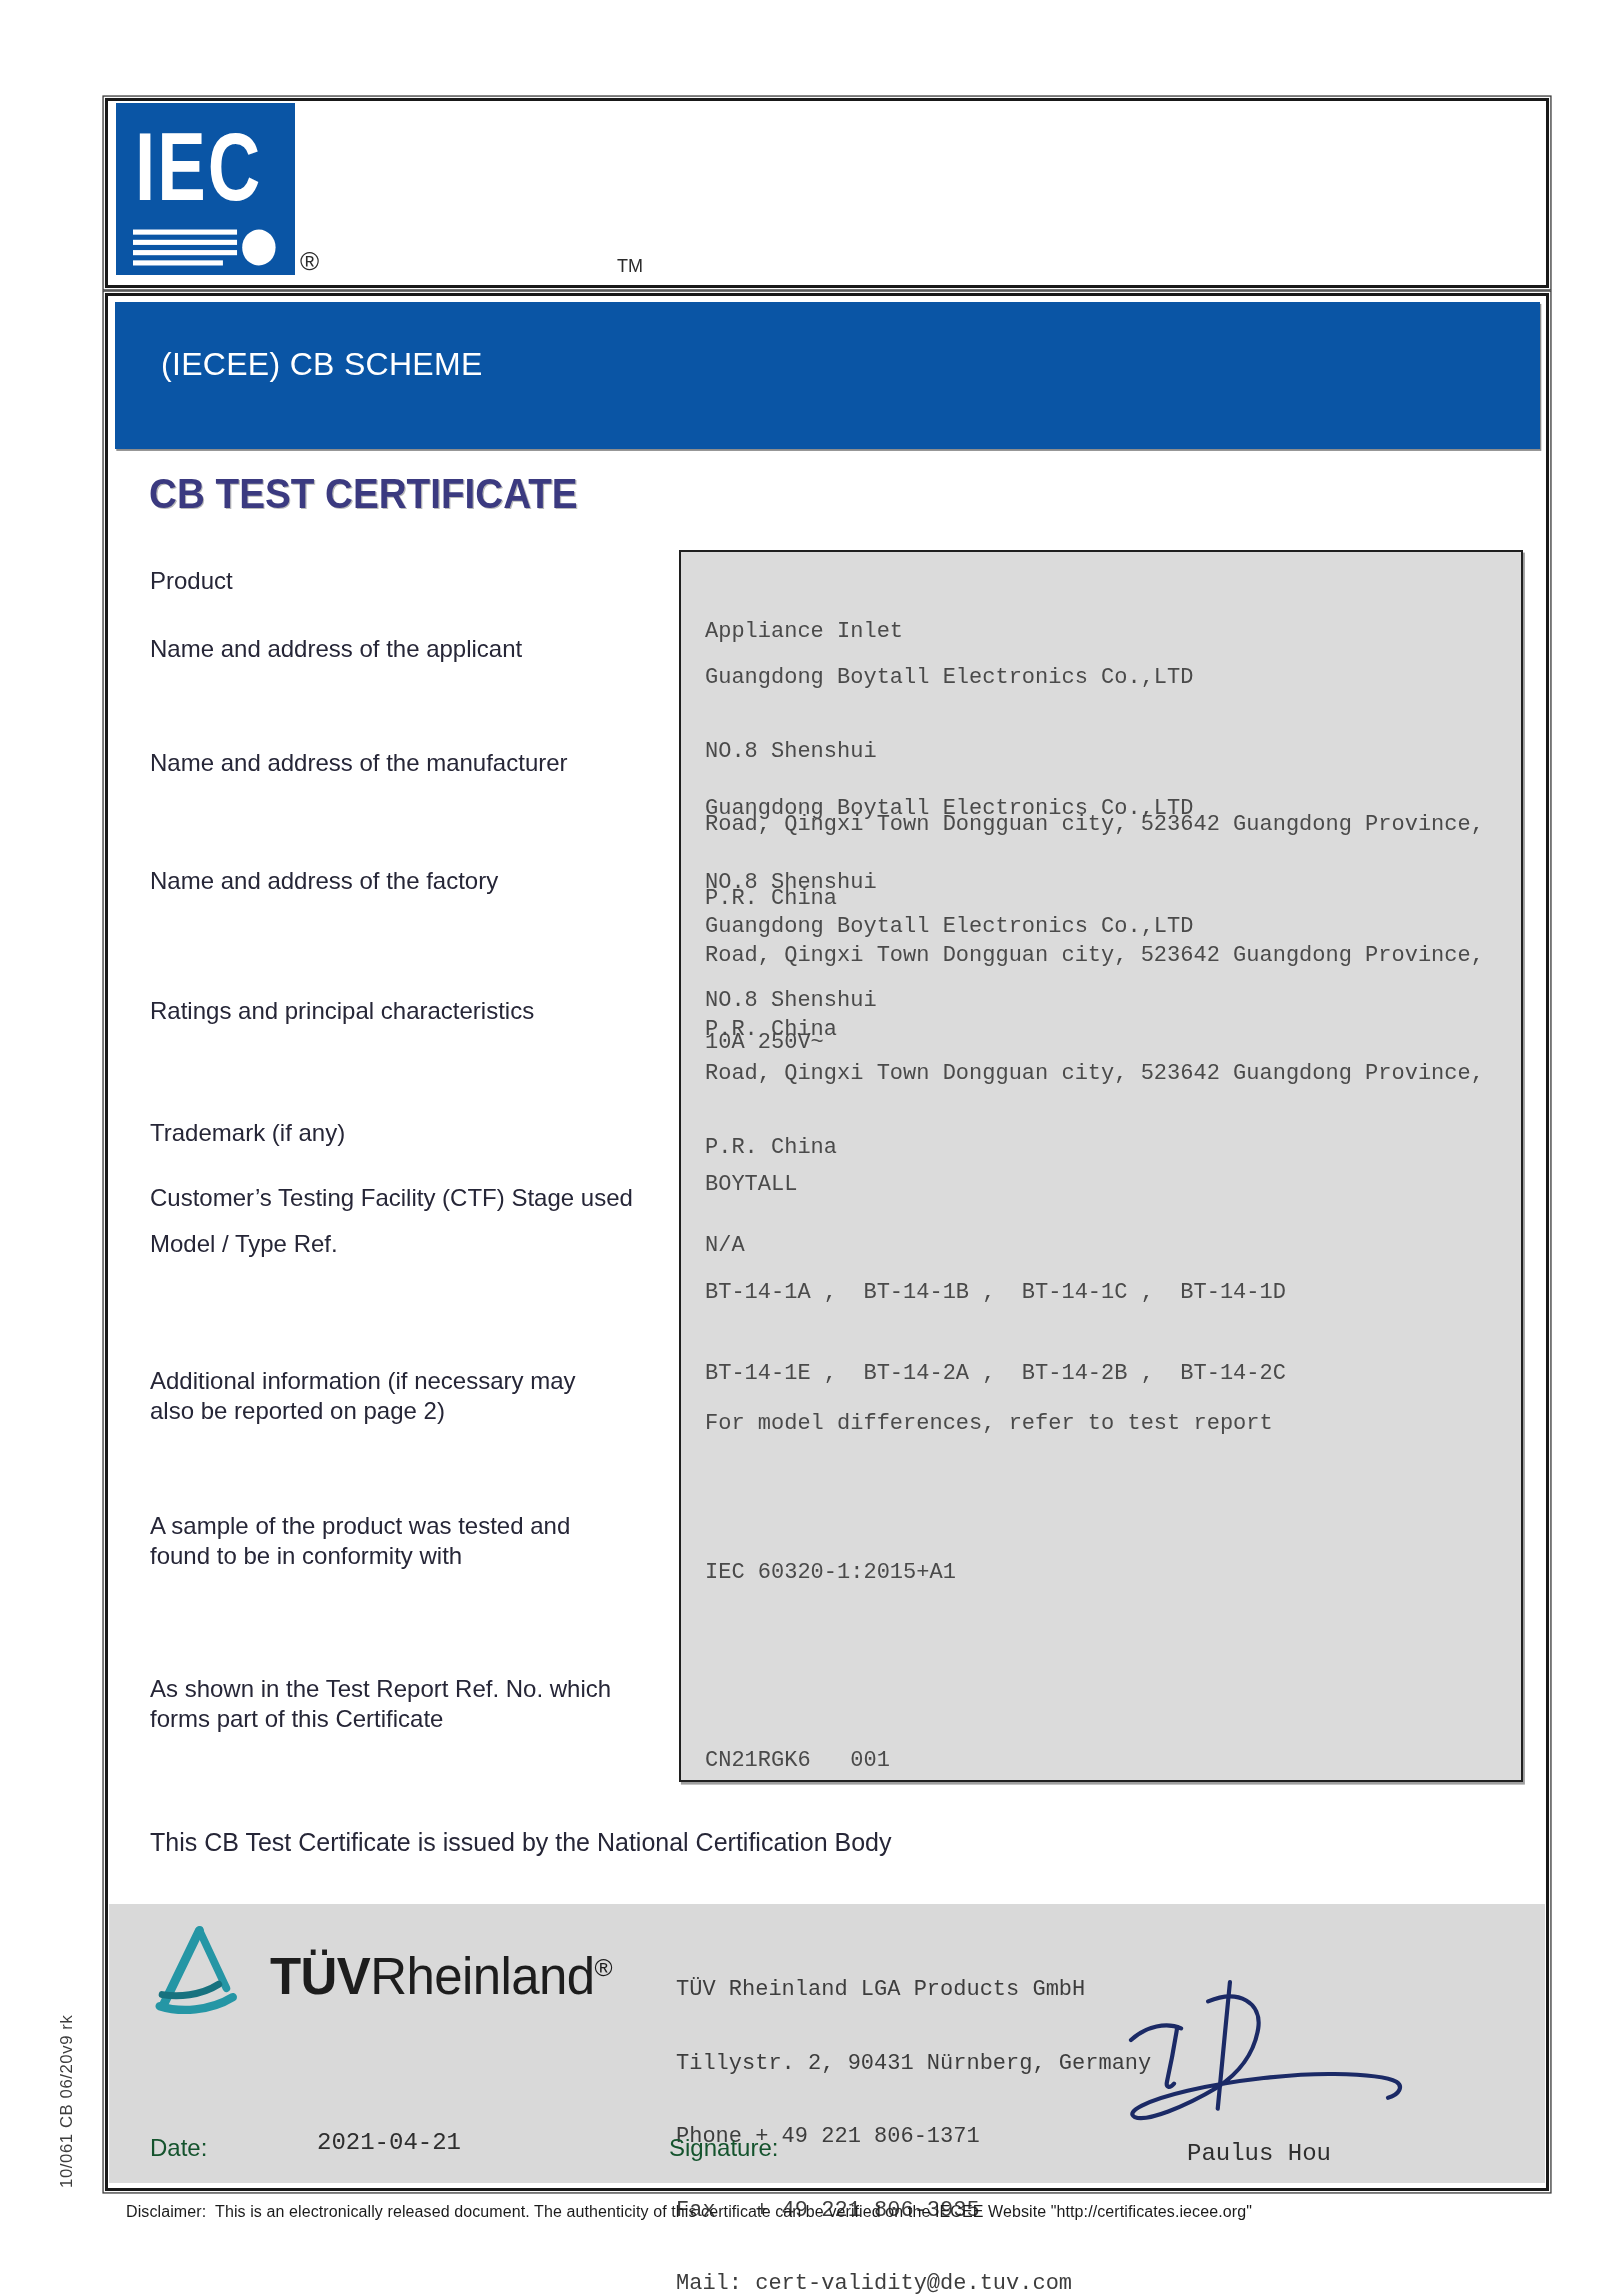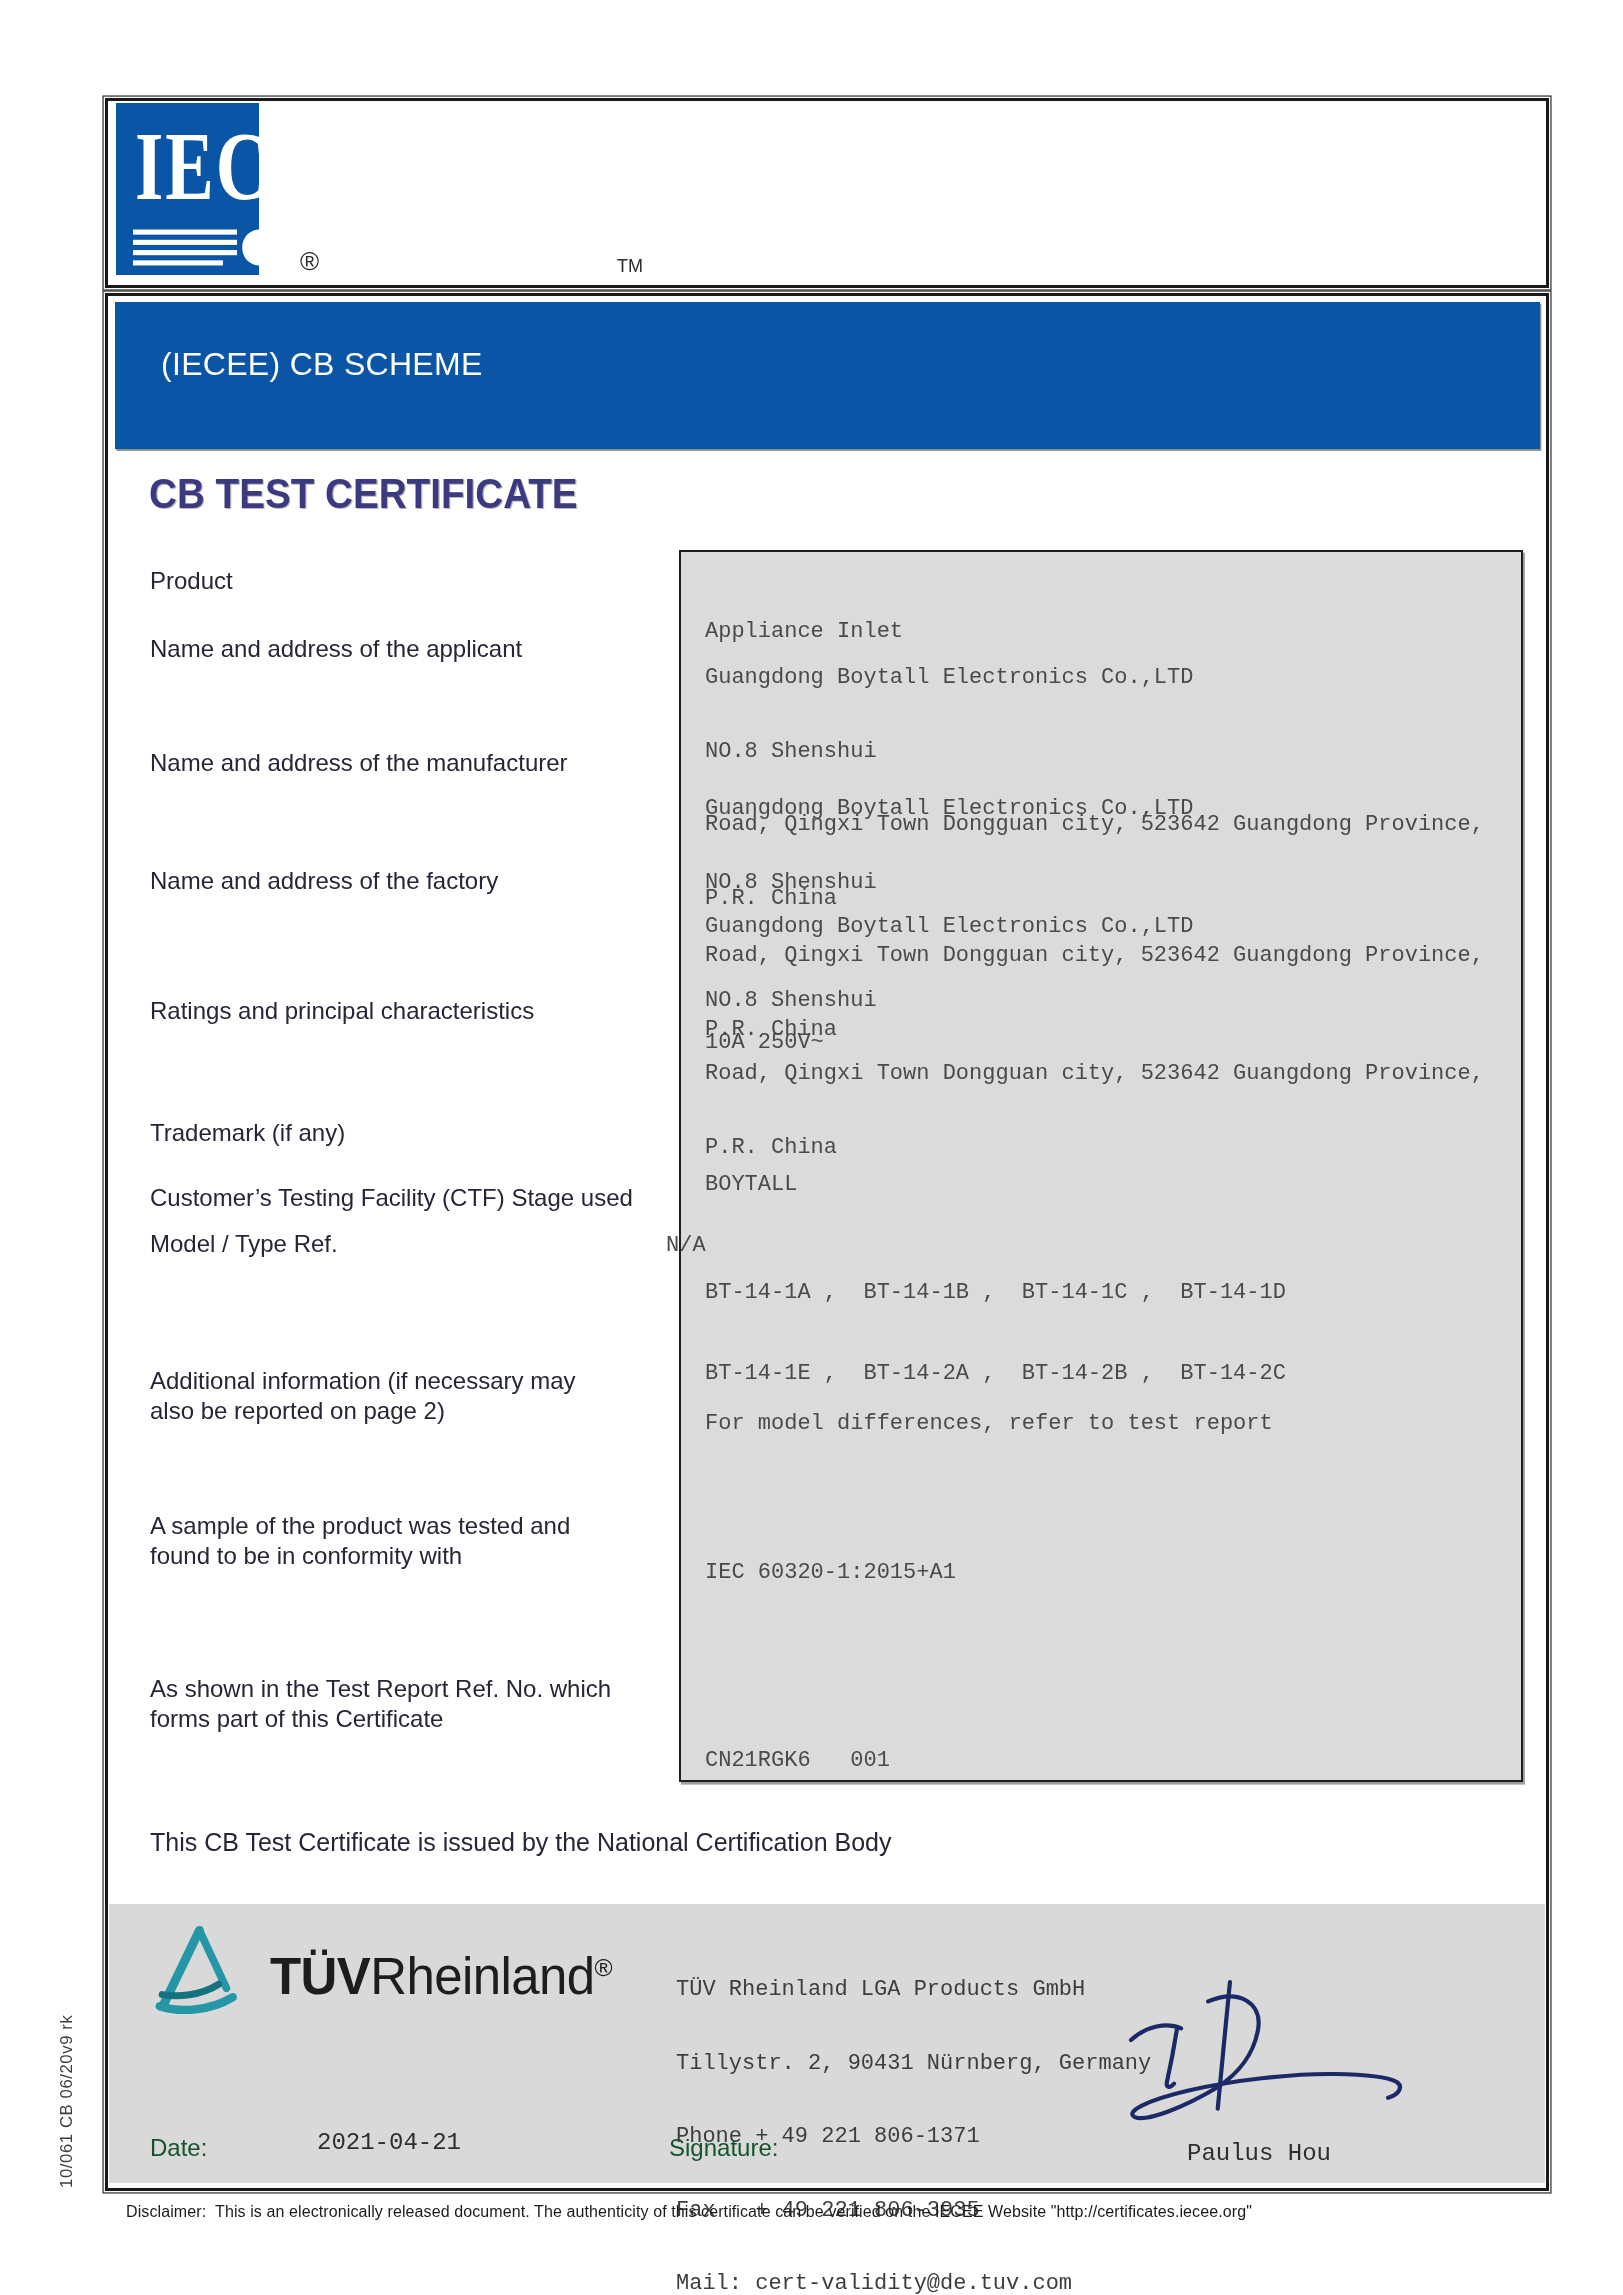--- a/index.html
+++ b/index.html
@@ -55,21 +55,21 @@
   .side-code{transform:rotate(-90deg);transform-origin:left top;font-size:16.7px;
              color:#3d3d3d;letter-spacing:0.6px;white-space:nowrap;}
 </style>
 </head>
 <body>
 
 <div class="page">
 
   <div class="abs framed" style="left:105px;top:98px;width:1444px;height:190px;"></div>
 
-  <div class="abs logo-square" style="left:116px;top:103px;width:143px;height:172px;font-family:Liberation Serif, serif;">
+  <div class="abs logo-square" style="left:116px;top:103px;width:179px;height:172px;">
     <div class="abs iec-word" style="left:19.3px;top:15.4px;">IEC</div>
     <svg class="abs" style="left:16.7px;top:125px;" width="149" height="39" viewBox="0 0 232 60">
       <rect x="0" y="2" width="162" height="8" fill="#ffffff"></rect>
       <rect x="0" y="18" width="162" height="8" fill="#ffffff"></rect>
       <rect x="0" y="34" width="162" height="8" fill="#ffffff"></rect>
       <rect x="0" y="50" width="140" height="8" fill="#ffffff"></rect>
       <ellipse cx="196" cy="30" rx="26" ry="28" fill="#ffffff"></ellipse>
     </svg>
   </div>
   <div class="abs small-mark" style="left:300px;top:246px;font-size:26px;">®</div>
@@ -144,21 +144,21 @@
     <div>NO.8 Shenshui</div>
     <div>Road, Qingxi Town Dongguan city, 523642 Guangdong Province,</div>
     <div>P.R. China</div>
   </div>
   <div class="abs mono value" style="left:705px;top:982px;">
     <div>10A 250V~</div>
   </div>
   <div class="abs mono value" style="left:705px;top:1124px;">
     <div>BOYTALL</div>
   </div>
-  <div class="abs mono value" style="left:666px;top:1185px;">
+  <div class="abs mono value" style="left:705px;top:1185px;">
     <div>N/A</div>
   </div>
   <div class="abs mono value" style="left:705px;top:1225px;line-height:27px;">
     <div>BT-14-1A ,  BT-14-1B ,  BT-14-1C ,  BT-14-1D</div>
     <div>BT-14-1E ,  BT-14-2A ,  BT-14-2B ,  BT-14-2C</div>
   </div>
   <div class="abs mono value" style="left:705px;top:1363px;">
     <div>For model differences, refer to test report</div>
   </div>
   <div class="abs mono value" style="left:705px;top:1512px;">

